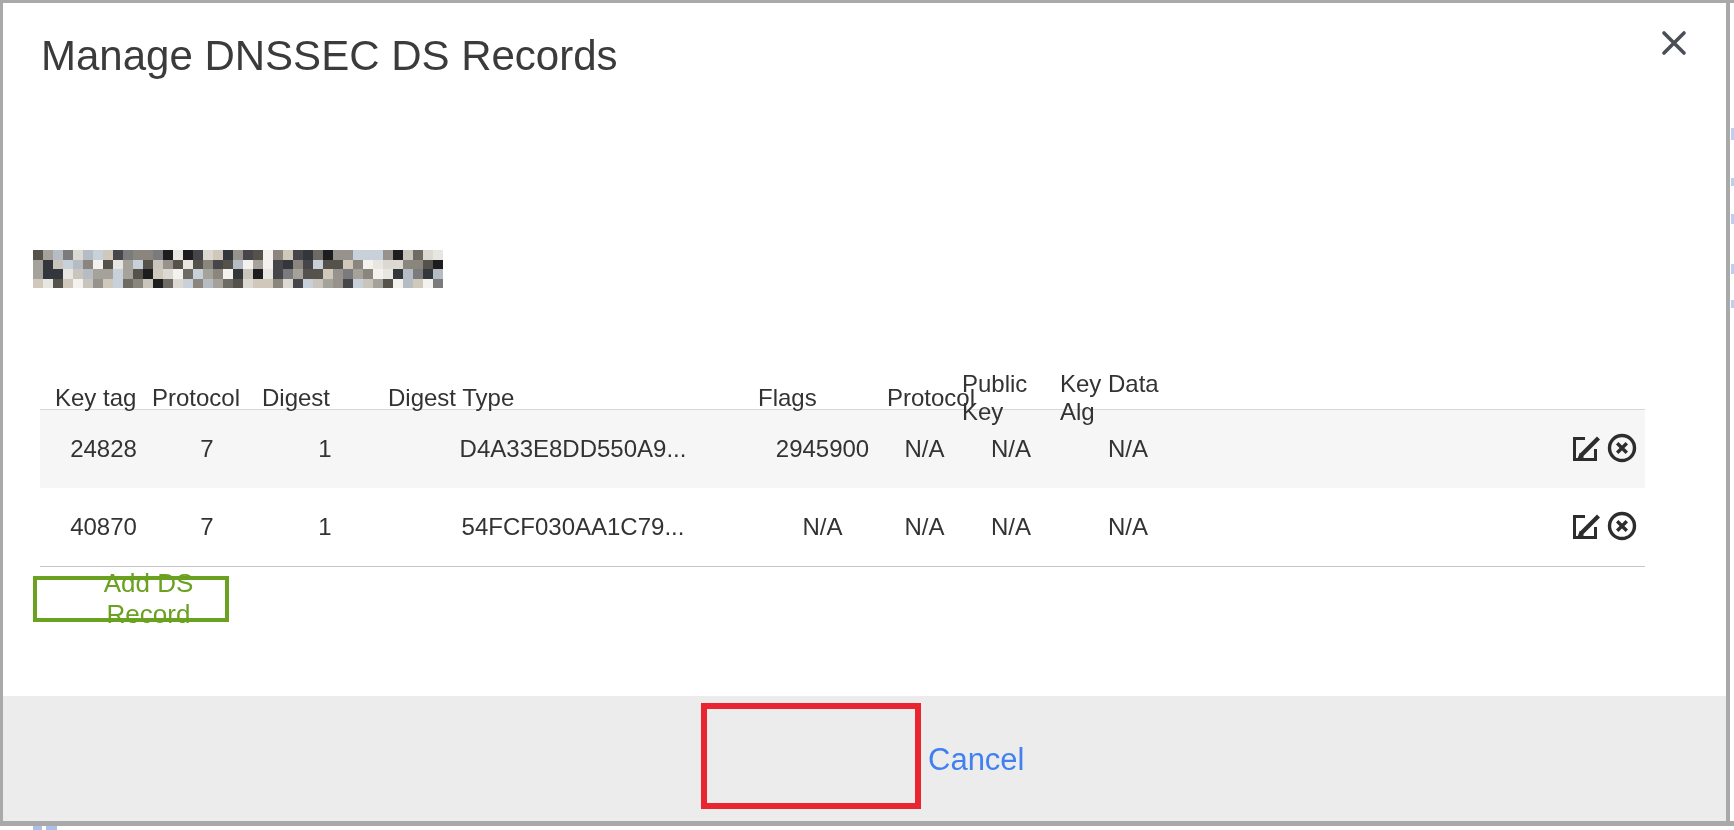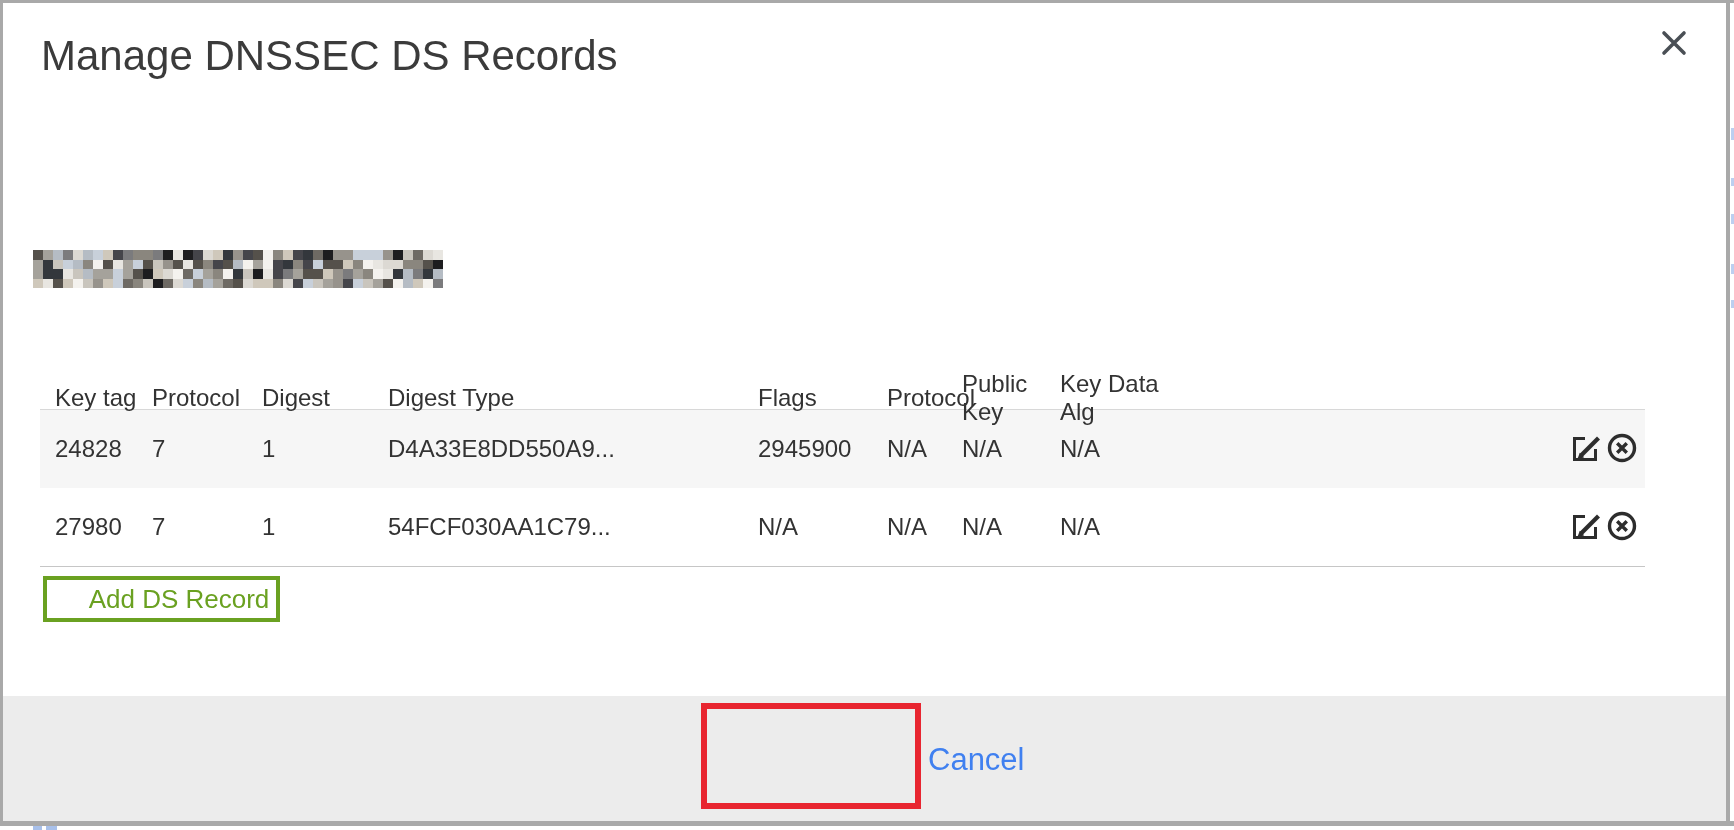--- a/index.html
+++ b/index.html
@@ -57,32 +57,32 @@
   }
   .t-grid {
     display: grid;
     grid-template-columns: 112px 110px 126px 370px 129px 75px 98px 136px 1fr 95px;
     align-items: center;
   }
   .t-header { height: 39px; font-size: 24px; color: #333; }
   .t-header > div { padding-left: 0; }
   .t-header > div:first-child { padding-left: 15px; }
   .t-body { border-top: 1px solid #d8d8d8; border-bottom: 1px solid #c6c6c6; }
-  .t-row { height: 78px; font-size: 24px; color: #333; }
+  .t-row { height: 78px; font-size: 24px; color: #333; text-align: center; }
   .t-row.alt { background: #f6f6f6; }
   .t-row > div:first-child { padding-left: 15px; }
   .t-row .actions { display: flex; justify-content: flex-start; align-items: center; gap: 0px; padding-left: 18px; }
   .icon-btn { background: none; border: none; cursor: pointer; padding: 0; width: 36px; height: 36px; display:flex; align-items:center; justify-content:center; }
   .icon-btn svg { width: 36px; height: 36px; }
   .icon-btn svg .st { fill: none; stroke: #2d2d2d; stroke-width: 3.0; stroke-linecap: butt; }
   .icon-btn svg .fl { fill: #2d2d2d; stroke: none; }
 
   .add-ds-btn {
-    position: absolute; left: 43px; top: 576px;
-    width: 237px; height: 46px;
+    position: absolute; left: 33px; top: 576px;
+    width: 196px; height: 46px;
     background: #ffffff;
     border: 4px solid var(--accent-green);
     color: var(--accent-green);
     font-size: 26px;
     font-family: inherit;
     cursor: pointer;
     display: flex; align-items: center; justify-content: center; padding-left: 35px;
   }
 
   .footer {
@@ -347,21 +347,21 @@
               <span>
   <svg viewBox="0 0 36 36">
     <circle class="st" cx="18" cy="18" r="12.5" style="stroke-width:3.4"></circle>
     <path class="st" d="M13.2 13.2 L22.8 22.8 M22.8 13.2 L13.2 22.8" style="stroke-width:3.4"></path>
   </svg>
 </span>
             </button>
           </div>
         </div>
         <div class="t-grid t-row">
-          <div>27980</div>
+          <div>40870</div>
           <div>7</div>
           <div>1</div>
           <div>54FCF030AA1C79...</div>
           <div>N/A</div>
           <div>N/A</div>
           <div>N/A</div>
           <div>N/A</div>
           <div></div>
           <div class="actions">
             <button class="icon-btn">

